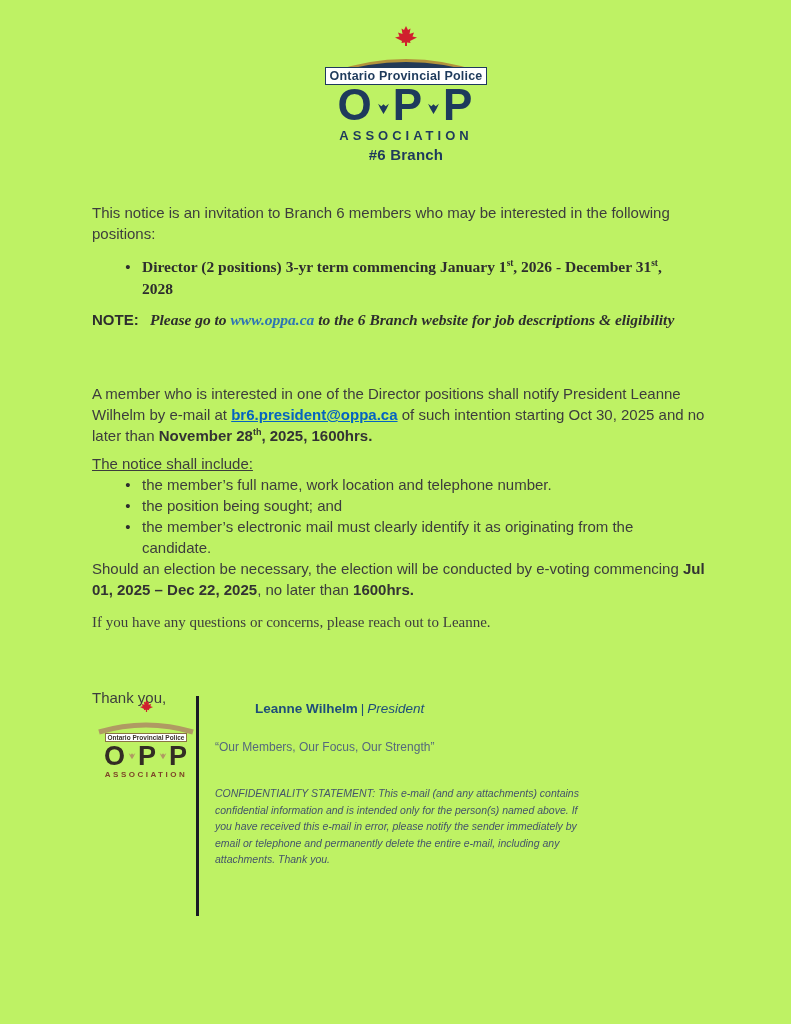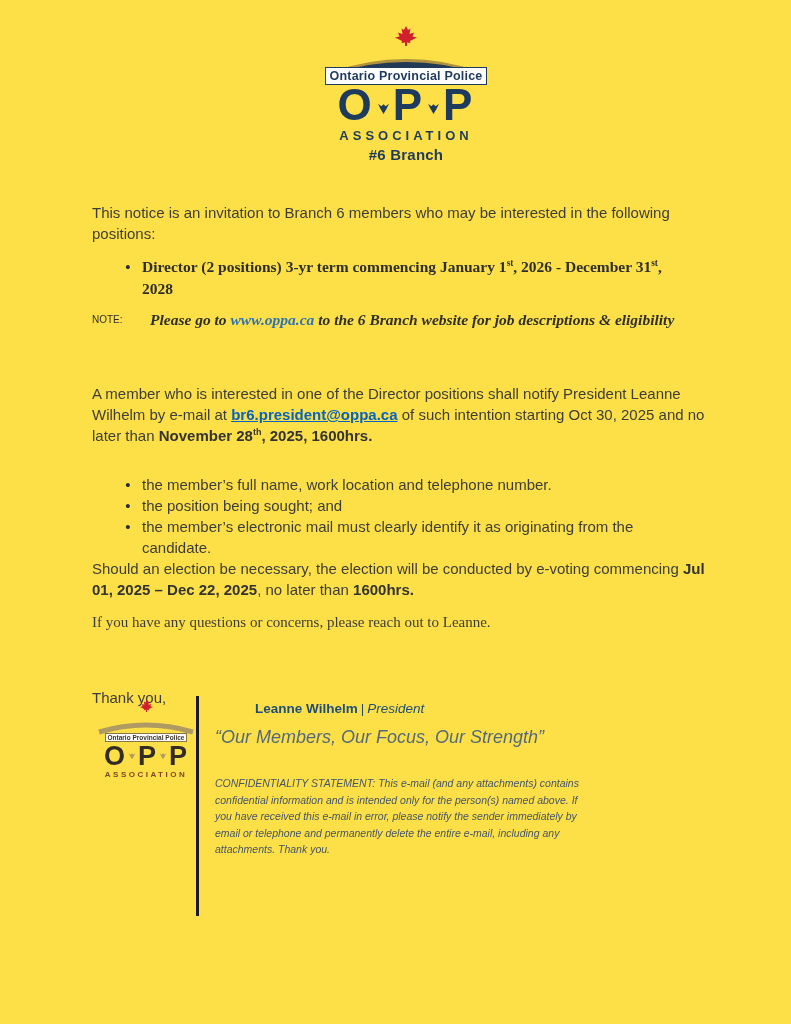--- a/index.html
+++ b/index.html
@@ -1,21 +1,21 @@
 <!DOCTYPE html>
 <html><head>
 <meta charset="utf-8">
 <style>
   * { margin: 0; padding: 0; box-sizing: border-box; }
   html, body { background: #ffffff; }
   .page {
     position: relative;
     width: 791px;
     height: 1024px;
-    background: #fde047;
+    background: #bef264;
     font-family: "Liberation Sans", sans-serif;
     color: #3d3d3d;
     overflow: hidden;
     margin: 0 auto;
   }
 
   
   .logo-main {
     position: absolute;
     left: 321px; top: 26px;
@@ -77,21 +77,21 @@
     font-family: "Liberation Serif", serif;
     font-weight: bold;
     color: #2e2e2e;
     font-size: 15.5px;
     line-height: 22px;
     width: 552px;
   }
   .note-blk { top: 309px; padding-left: 58px; }
   .note-label {
     position: absolute; left: 0; top: 0;
-    font-weight: normal; color: #2e2e2e; font-size: 10px;
+    font-weight: bold; color: #2e2e2e; font-size: 15px;
     font-family: "Liberation Sans", sans-serif;
   }
   .note-text {
     font-family: "Liberation Serif", serif;
     font-style: italic;
     font-weight: bold;
     color: #2e2e2e;
     font-size: 15.5px;
     line-height: 22px;
     display: inline-block;
@@ -137,21 +137,21 @@
     position: absolute; left: 215px; top: 700px; width: 372px;
     font-size: 13.5px; line-height: 17px; color: #31658c;
   }
   .sig-line { margin-bottom: 12px; }
   .sig-name { font-weight: bold; color: #1f4e79; font-style: normal; padding-left: 40px; }
   .sig-sep { color: #1f4e79; font-style: normal; padding: 0 3px; }
   .sig-title { font-style: italic; color: #1f4e79; }
   .sig-org, .sig-cell { font-style: italic; color: #31658c; }
   .sig-email { font-style: italic; color: #31658c; text-decoration: underline; margin-left: 12px; cursor: pointer; }
   .sig-tagline {
-    font-style: italic; color: #55697c; font-size: 18px; margin-top: 12px;
+    color: #55697c; font-size: 12px; margin-top: 22px;
   }
   .sig-conf {
     margin-top: 29px; font-size: 10.5px; line-height: 16.5px;
     color: #44546a; width: 368px; font-style: italic;
   }
 </style>
 </head>
 <body>
 
 <div class="page">
@@ -189,20 +189,21 @@
     </div>
   </div>
 
   <div class="blk note-blk">
     <span class="note-label">NOTE:</span>
     <span class="note-text"><span>Please go to </span><a class="note-link">www.oppa.ca</a><span> to the 6 Branch website for job descriptions &amp; eligibility</span></span>
   </div>
 
   <div class="blk notify"><span>A member who is interested in one of the Director positions shall notify President Leanne Wilhelm by e-mail at </span><a class="email-link">br6.president@oppa.ca</a><span> of such intention starting Oct 30, 2025 and no later than </span><b class="dark"><span>November 28</span><sup>th</sup><span>, 2025, 1600hrs.</span></b></div>
 
+  <div class="blk notice-heading">The notice shall include:</div>
 
   <div class="blk notice-list">
     <div class="li-row">
       <span class="bullet-dot">•</span>
       <span class="li-text">the member’s full name, work location and telephone number.</span>
     </div>
     <div class="li-row">
       <span class="bullet-dot">•</span>
       <span class="li-text">the position being sought; and</span>
     </div>

